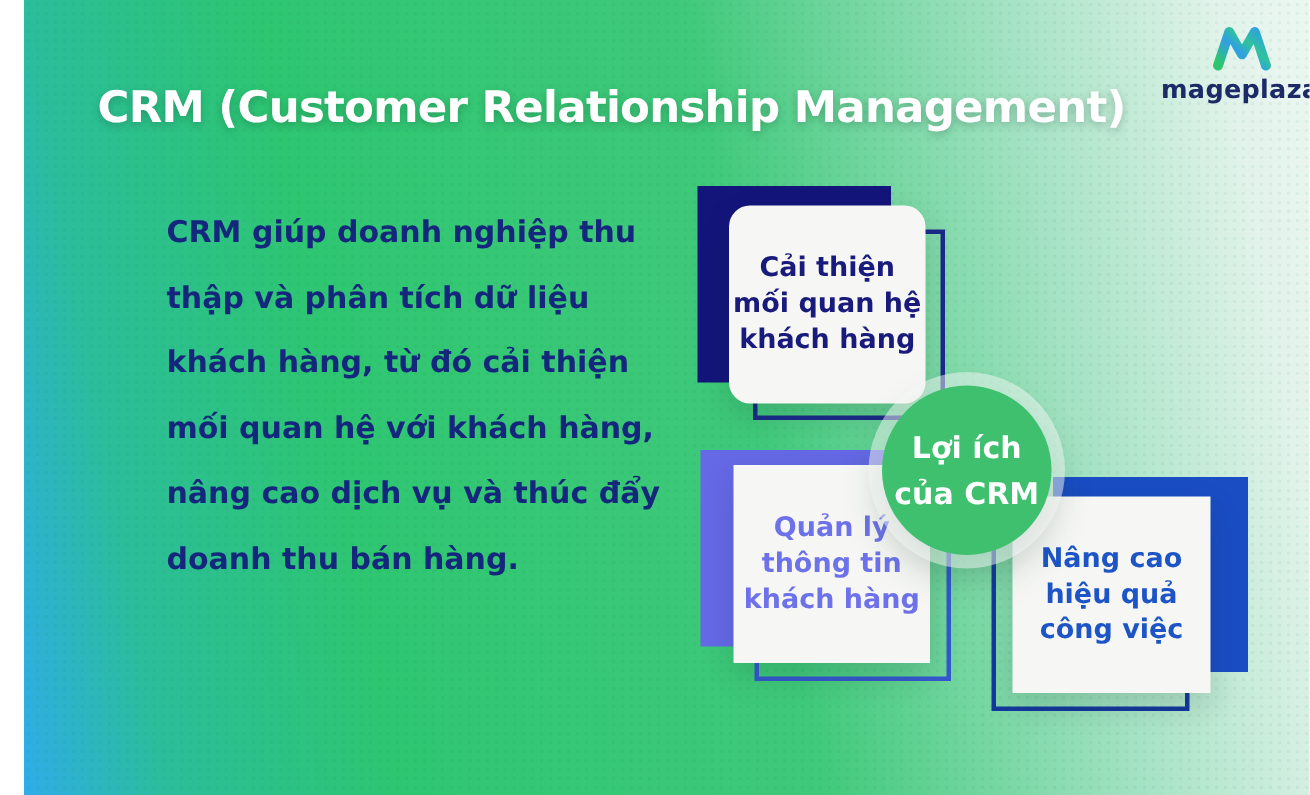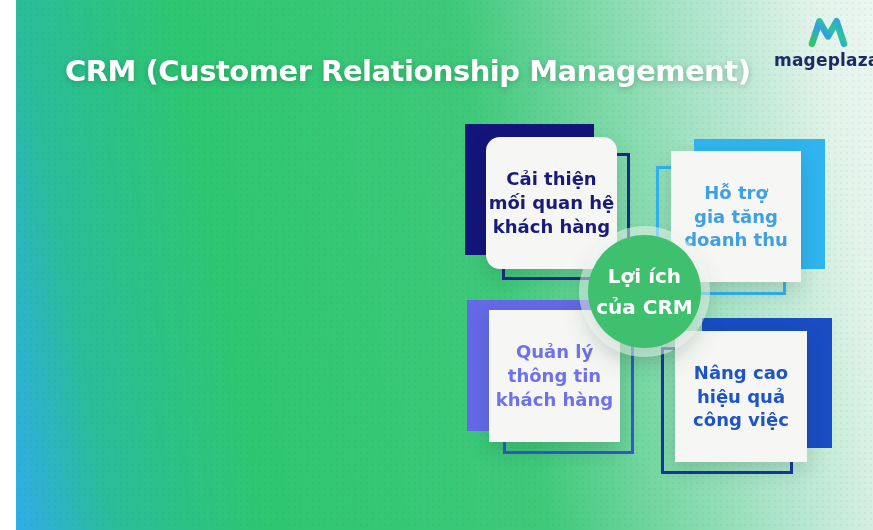--- a/index.html
+++ b/index.html
@@ -73,21 +73,21 @@
   .g2 .sq-fill    { left:0;    top:0;    width:130px; height:131px; }
   .g2 .card       { left:22px; top:10px; width:131px; height:132px; }
   .g2 .sq-outline { left:36px; top:27px; width:131px; height:127px; }
 
   .g3 { left:645px; top:318px; width:172px; height:157px; }
   .g3 .sq-fill    { left:41px; top:0;    width:130px; height:130px; }
   .g3 .card       { left:14px; top:13px; width:132px; height:131px; }
   .g3 .sq-outline { left:0;    top:29px; width:132px; height:127px; }
 
   .center-circle {
-    position:absolute; left:572px; top:235px; width:113px; height:113px;
+    position:absolute; left:572px; top:257px; width:113px; height:113px;
     border-radius:50%; z-index:3;
     background:#3ec06f; color:#ffffff;
     display:flex; align-items:center; justify-content:center; text-align:center;
     box-shadow: 0 0 0 9px rgba(243,248,245,0.5), 0 12px 26px rgba(20,60,40,0.28);
   }
   .center-label { font-size:20px; font-weight:bold; line-height:1.55; white-space:pre-line; }
 </style>
 </head>
 <body>
 
@@ -104,42 +104,39 @@
           <stop offset="0.42" stop-color="#2f9fe5"></stop>
           <stop offset="0.66" stop-color="#2fc39b"></stop>
           <stop offset="1" stop-color="#2f9fe5"></stop>
         </linearGradient>
       </defs>
       <polyline points="4,26 11,5 19,19 27,5 34,26" stroke="url(#mg)" stroke-width="6.2" stroke-linecap="round" stroke-linejoin="round" fill="none"></polyline>
     </svg>
     <div class="logo-word">mageplaza</div>
   </div>
 
+  <p class="intro">CRM giúp doanh nghiệp thu
+thập và phân tích dữ liệu
+khách hàng, từ đó cải thiện
+mối quan hệ với khách hàng,
+nâng cao dịch vụ và thúc đẩy
+doanh thu bán hàng.</p>
 
   <div class="diagram">
 
     <div class="group g0" style="--fill: #13157b; --outline: #1b2a8a; --text: #191b7c;">
       <div class="sq-fill"></div>
       <div class="sq-outline"></div>
       <div class="card">
         <span class="card-label">Cải thiện
 mối quan hệ
 khách hàng</span>
       </div>
     </div>
 
-    <div class="group g1" style="--fill: #30b4ef; --outline: #2fb3f0; --text: #3fa0e4;">
-      <div class="sq-fill"></div>
-      <div class="sq-outline"></div>
-      <div class="card">
-        <span class="card-label">Hỗ trợ
-gia tăng
-doanh thu</span>
-      </div>
-    </div>
 
     <div class="group g2" style="--fill: #6569e6; --outline: #3558cf; --text: #6d71ea;">
       <div class="sq-fill"></div>
       <div class="sq-outline"></div>
       <div class="card">
         <span class="card-label">Quản lý
 thông tin
 khách hàng</span>
       </div>
     </div>

